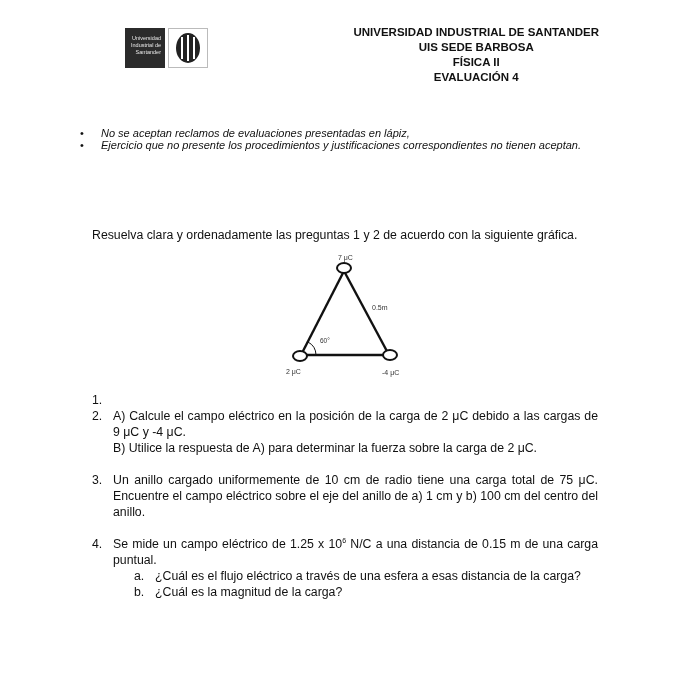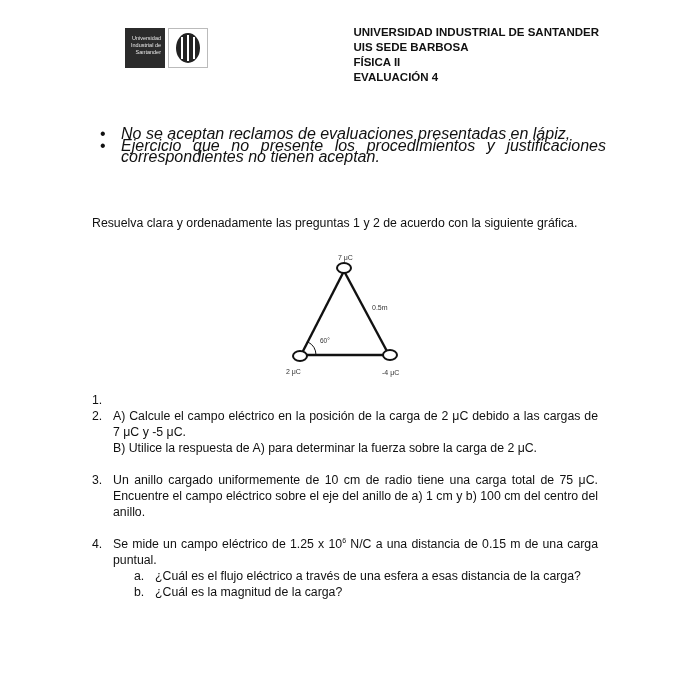--- a/index.html
+++ b/index.html
@@ -10,30 +10,30 @@
     .logo { position: absolute; left: 125px; top: 28px; width: 88px; height: 42px; display: flex; gap: 3px; }
     .logo-left {
       width: 40px; height: 40px; background: #2b2b2b; color: #e8e8e8;
       font-size: 5.5px; line-height: 7px; text-align: right; padding: 7px 4px 0 0; box-sizing: border-box;
     }
     .logo-right {
       width: 40px; height: 40px; border: 1px solid #bbb; box-sizing: border-box; background: #fff;
       display: flex; align-items: center; justify-content: center;
     }
     .header {
-      position: absolute; right: 96px; top: 25px; text-align: left;
+      position: absolute; right: 96px; top: 25px; text-align: center;
       font-weight: bold; font-size: 11.5px; line-height: 15px; color: #111;
     }
     .rules {
-      position: absolute; left: 100px; top: 128px; width: 506px;
-      font-style: italic; font-size: 16px; line-height: 11.5px; margin: 0; padding: 0; list-style: none;
+      position: absolute; left: 80px; top: 128px; width: 506px;
+      font-style: italic; font-size: 11px; line-height: 11.5px; margin: 0; padding: 0; list-style: none;
     }
     .rules li { position: relative; padding-left: 21px; text-align: justify; }
     .rules li::before { content: "•"; position: absolute; left: 0; font-style: normal; }
-    .intro { position: absolute; left: 92px; top: 216px; font-size: 12.3px; }
+    .intro { position: absolute; left: 92px; top: 228px; font-size: 12.3px; }
     .figure { position: absolute; left: 282px; top: 250px; width: 130px; height: 130px; }
     .questions {
       position: absolute; left: 92px; top: 392px; width: 506px;
       font-size: 12.3px; line-height: 16px; margin: 0; padding: 0; list-style: none;
     }
     .q { position: relative; padding-left: 21px; margin-bottom: 16px; text-align: justify; }
     .q .num { position: absolute; left: 0; top: 0; }
     .sub { position: relative; padding-left: 21px; }
     .sub .sl { position: absolute; left: 0; }
     .subs { margin: 0; padding: 0 0 0 21px; list-style: none; }
@@ -88,21 +88,21 @@
     <text x="100" y="125" font-size="7" fill="#333">-4 μC</text>
   </svg>
 </div>
 
 <div class="questions">
   <div class="q">
     <span class="num">1.</span>
   </div>
   <div class="q">
     <span class="num">2.</span>
-    <div>A) Calcule el campo eléctrico en la posición de la carga de 2 μC debido a las cargas de 7 μC y -5 μC.</div>
+    <div>A) Calcule el campo eléctrico en la posición de la carga de 2 μC debido a las cargas de 9 μC y -4 μC.</div>
     <div>B) Utilice la respuesta de A) para determinar la fuerza sobre la carga de 2 μC.</div>
   </div>
   <div class="q">
     <span class="num">3.</span>
     <span>Un anillo cargado uniformemente de 10 cm de radio tiene una carga total de 75 μC. Encuentre el campo eléctrico sobre el eje del anillo de a) 1 cm y b) 100 cm del centro del anillo.</span>
   </div>
   <div class="q">
     <span class="num">4.</span>
     <span>Se mide un campo eléctrico de 1.25 x 10</span><sup>6</sup><span> N/C a una distancia de 0.15 m de una carga puntual.</span>
     <ul class="subs">

